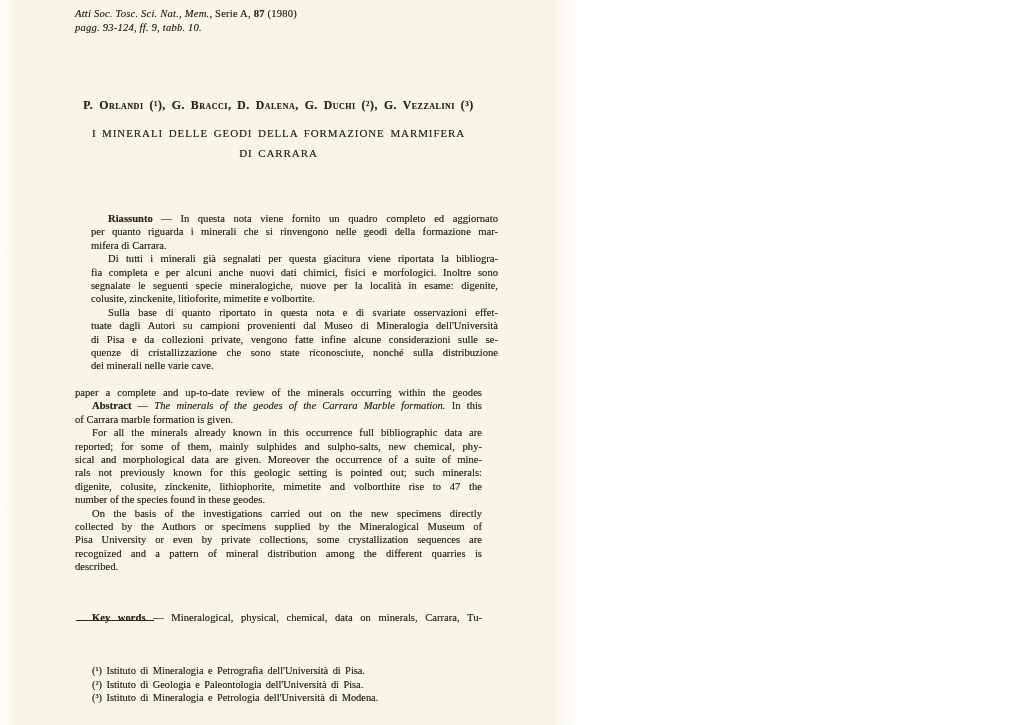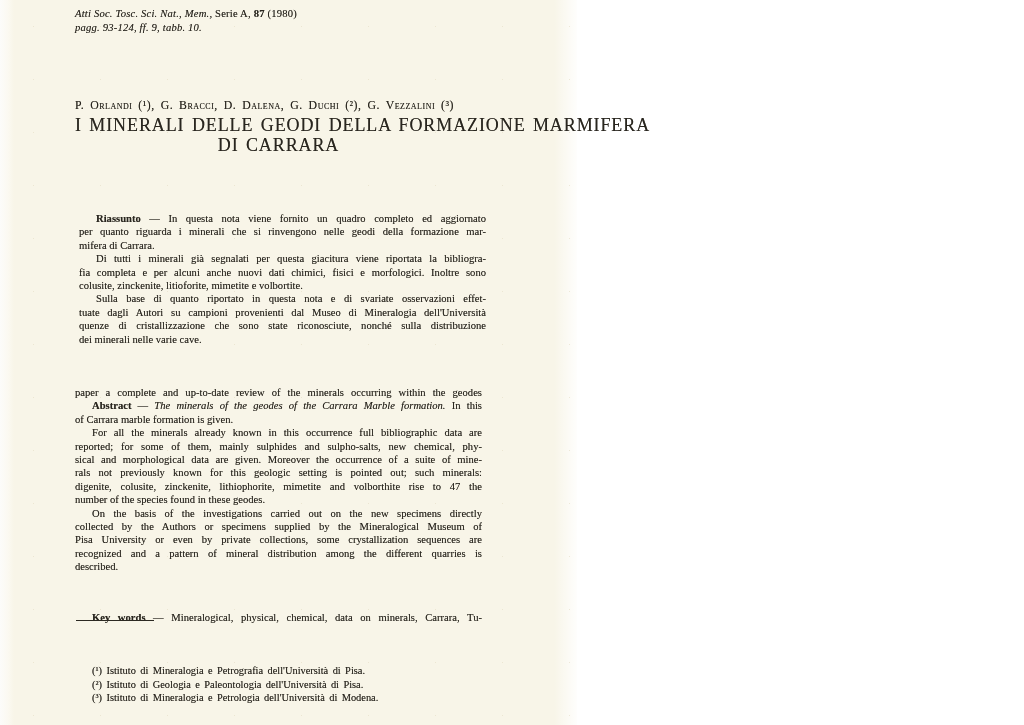--- a/index.html
+++ b/index.html
@@ -30,35 +30,36 @@
     text-shadow: 0 0 0.4px rgba(41,38,31,0.55);
   }
   .b  { font-weight: bold; }
   .i  { font-style: italic; }
 
   .journal-header { position: absolute; top: 7px; left: 0; width: 100%; }
   .journal-header .line { text-align: left; line-height: 13.8px; letter-spacing: 0.2px; }
 
   .authors {
     position: absolute; top: 99px; left: 0; width: 100%;
-    text-align: left;
+    text-align: center;
     font-variant: small-caps;
     font-size: 11.8px; letter-spacing: 0.5px; word-spacing: 2.5px;
     white-space: nowrap;
+    font-weight: bold;
   }
 
   .title-block {
-    position: absolute; top: 116px; left: 0; width: 100%;
+    position: absolute; top: 124px; left: 0; width: 100%;
     text-align: center;
-    font-size: 18px; line-height: 19.5px;
+    font-size: 11px; line-height: 19.5px;
     letter-spacing: 0.9px; word-spacing: 2px;
     white-space: nowrap;
   }
 
-  .riassunto { position: absolute; top: 212px; left: 4px; width: 100%; }
+  .riassunto { position: absolute; top: 212px; left: 16px; width: 100%; }
   .abstract  { position: absolute; top: 386px; left: 0; width: 100%; }
   .keywords  { position: absolute; top: 611px; left: 0; width: 100%; }
 
   .para .line, .keywords .line {
     text-align: justify;
     text-align-last: justify;
     overflow: hidden; white-space: nowrap;
   }
   .para .line.first, .keywords .line.first { text-indent: 17px; }
   .para .line.last,  .keywords .line.last  { text-align-last: left; }
@@ -92,25 +93,27 @@
 
     <div class="riassunto">
       <div class="para">
           <div class="line first"><span class="b">Riassunto</span><span> — In questa nota viene fornito un quadro completo ed aggiornato</span></div>
           <div class="line">per quanto riguarda i minerali che si rinvengono nelle geodi della formazione mar-</div>
           <div class="line last">mifera di Carrara.</div>
         </div>
       <div class="para">
           <div class="line first">Di tutti i minerali già segnalati per questa giacitura viene riportata la bibliogra-</div>
           <div class="line">fia completa e per alcuni anche nuovi dati chimici, fisici e morfologici. Inoltre sono</div>
+          <div class="line">segnalate le seguenti specie mineralogiche, nuove per la località in esame: digenite,</div>
           <div class="line last">colusite, zinckenite, litioforite, mimetite e volbortite.</div>
         </div>
       <div class="para">
           <div class="line first">Sulla base di quanto riportato in questa nota e di svariate osservazioni effet-</div>
           <div class="line">tuate dagli Autori su campioni provenienti dal Museo di Mineralogia dell'Università</div>
+          <div class="line">di Pisa e da collezioni private, vengono fatte infine alcune considerazioni sulle se-</div>
           <div class="line">quenze di cristallizzazione che sono state riconosciute, nonché sulla distribuzione</div>
           <div class="line last">dei minerali nelle varie cave.</div>
         </div>
     </div>
 
     <div class="abstract">
       <div class="para">
           <div class="line">paper a complete and up-to-date review of the minerals occurring within the geodes</div>
           <div class="line first"><span class="b">Abstract</span><span> — </span><span class="i">The minerals of the geodes of the Carrara Marble formation.</span><span> In this</span></div>
           <div class="line last">of Carrara marble formation is given.</div>

